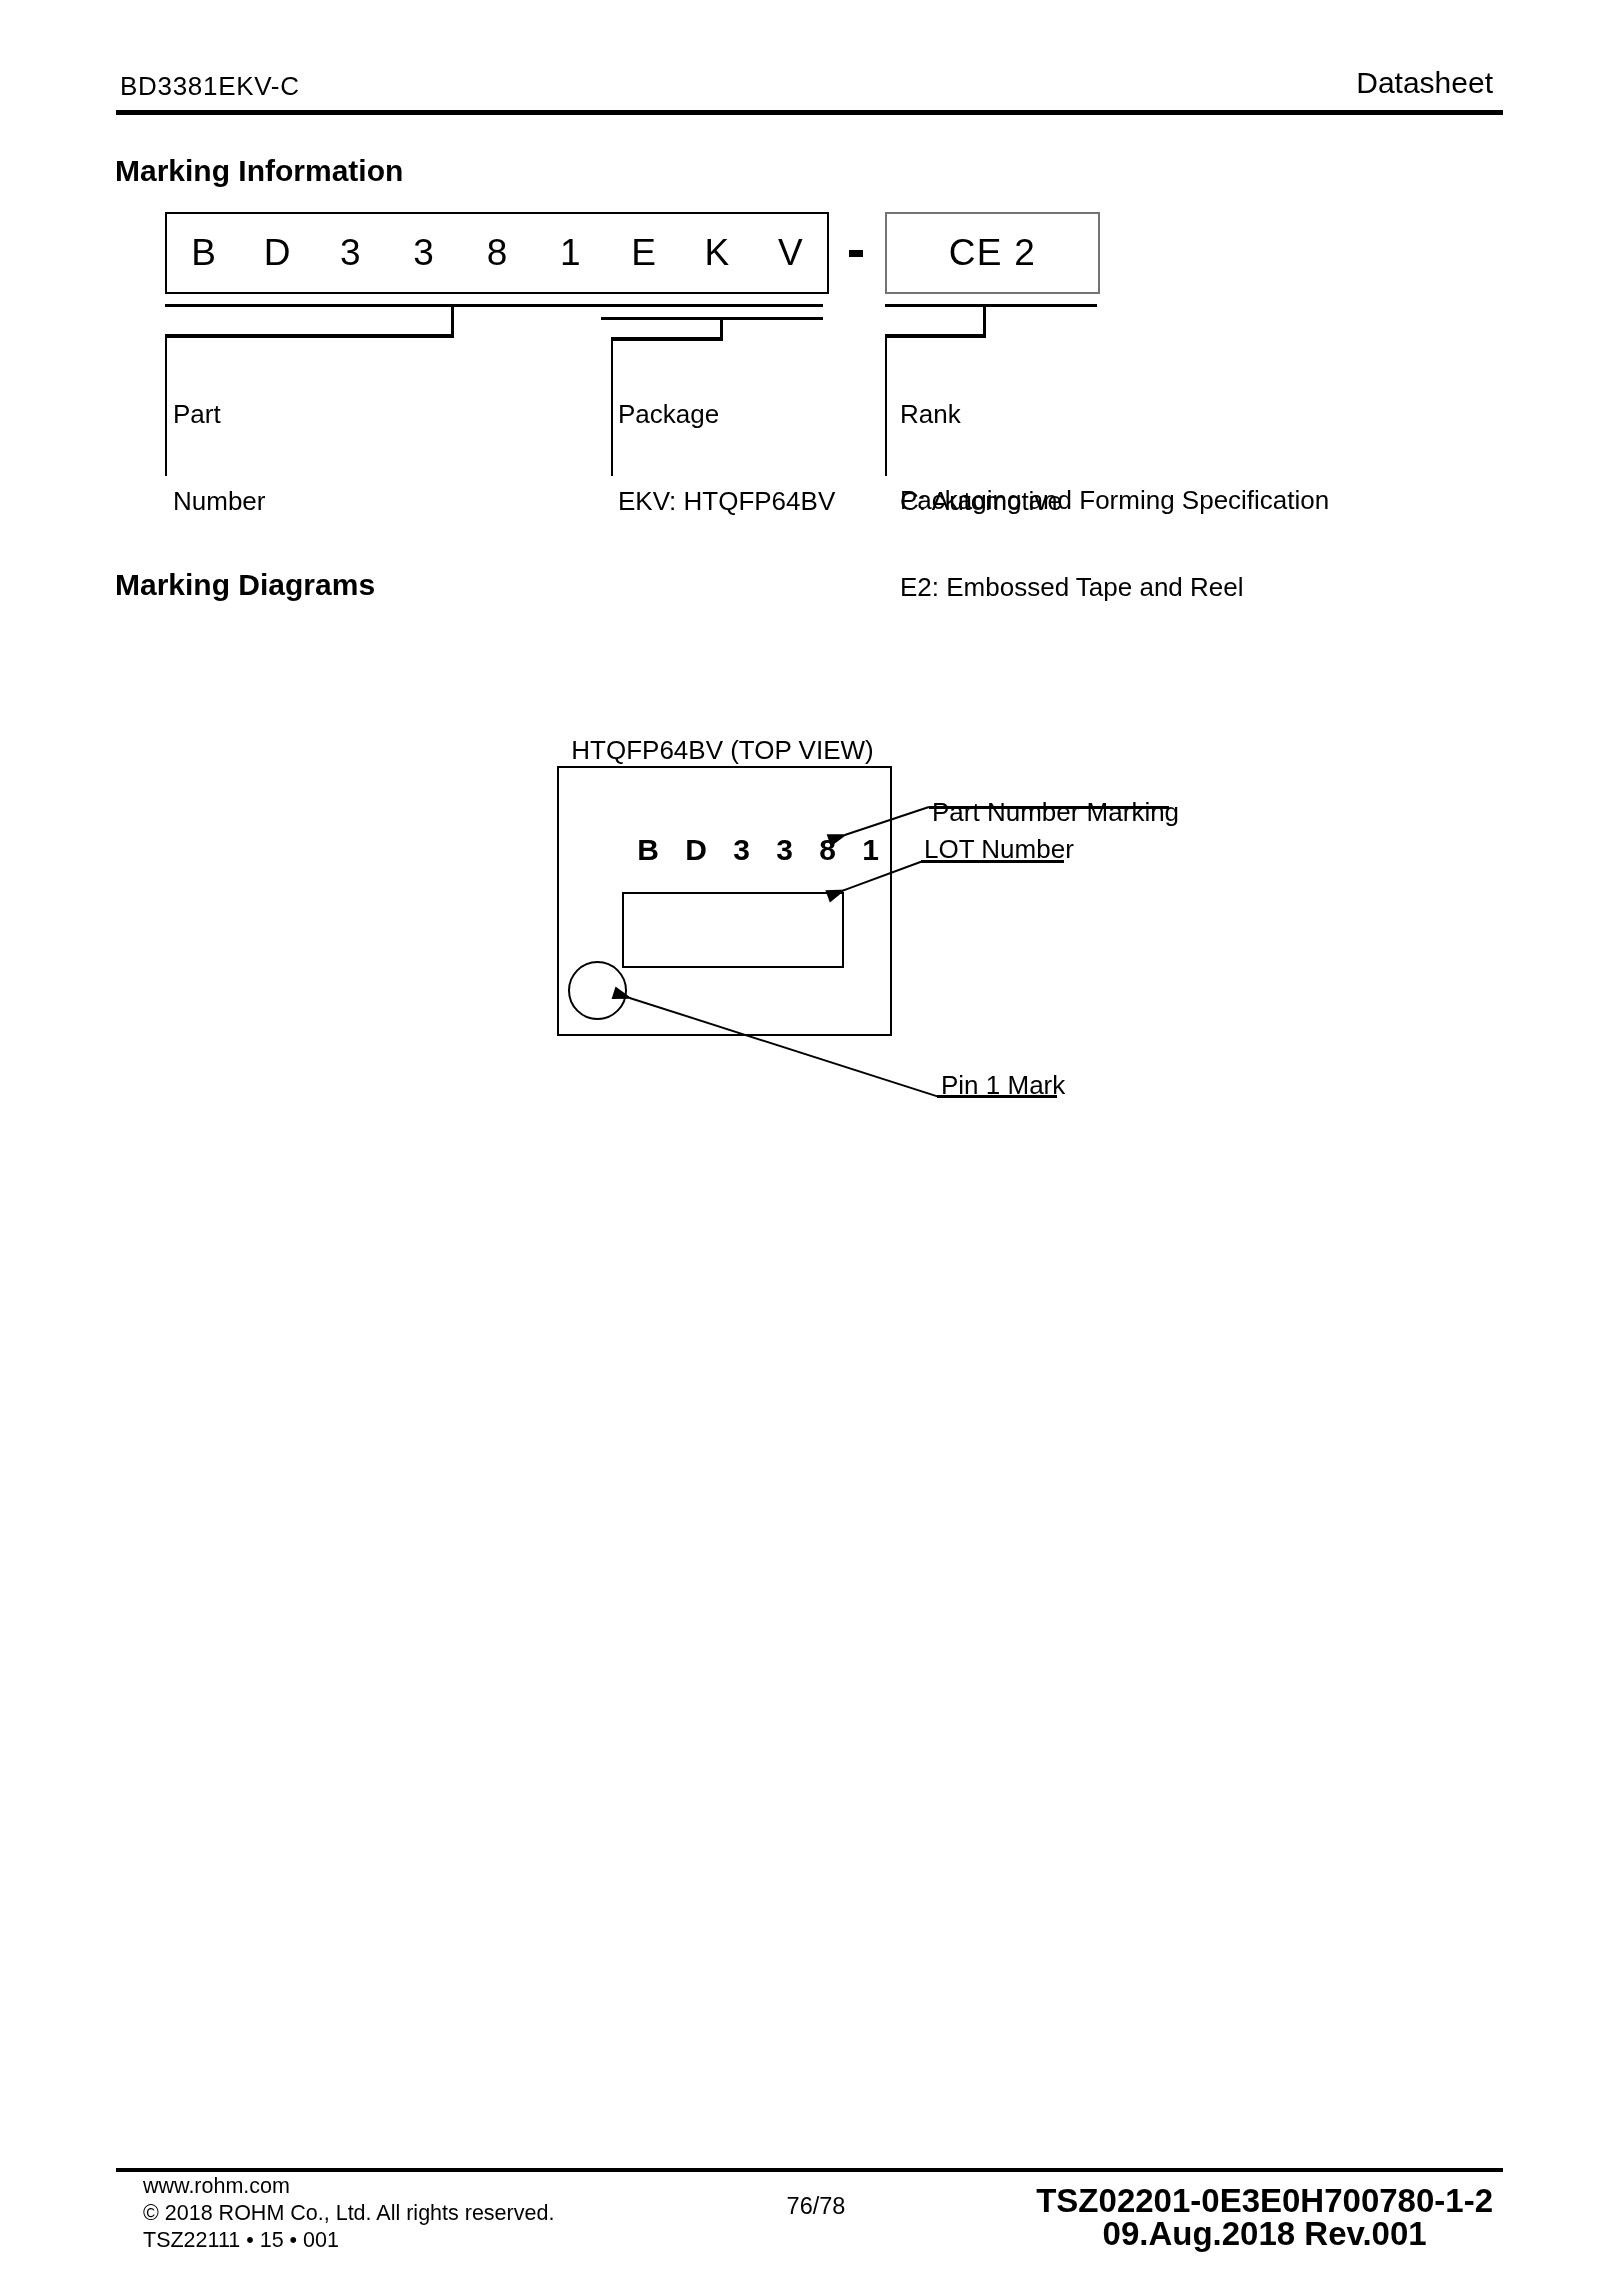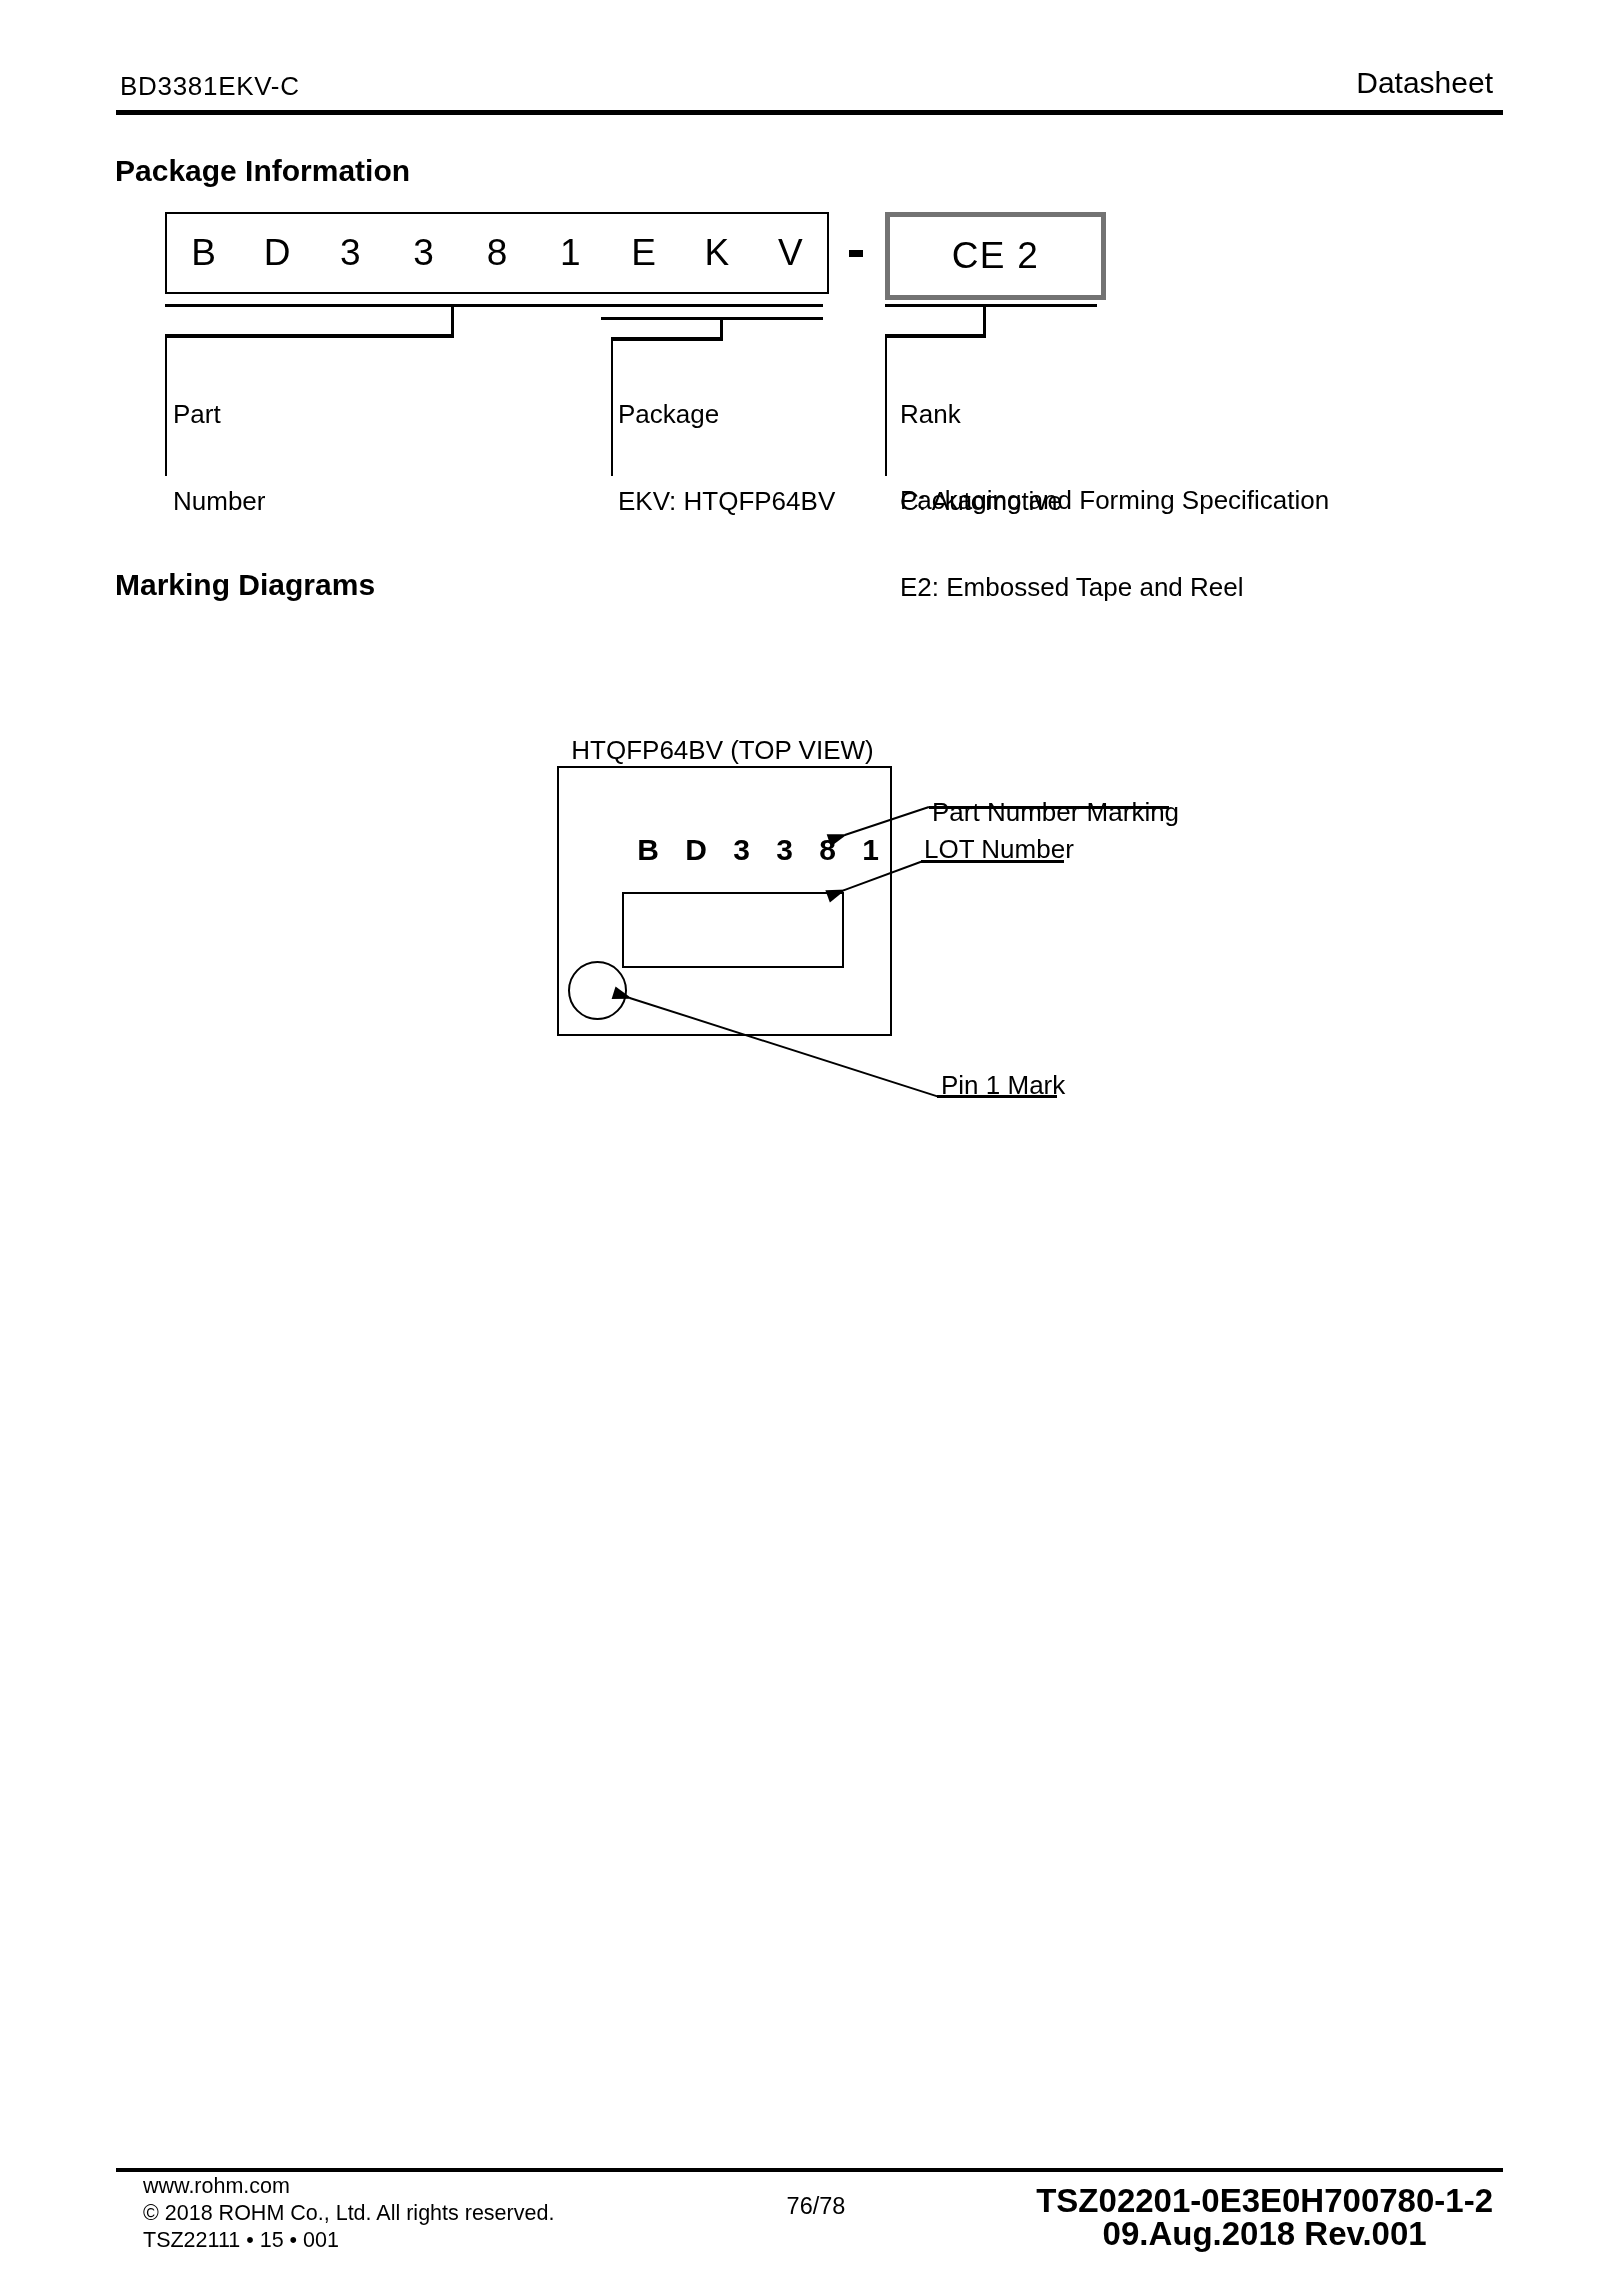--- a/index.html
+++ b/index.html
@@ -13,21 +13,21 @@
   
   .doc-part{left:120px;top:71px;font-size:26px;font-weight:normal;letter-spacing:0.7px;}
   .doc-type{top:66px;right:123px;font-size:30px;font-weight:500;}
   .rule{left:116px;width:1387px;height:4.6px;}
   .rule-header{top:110px;}
   .section-heading{font-size:30px;font-weight:bold;}
   
   .code-box{left:165px;top:212px;width:660px;height:78px;border:2px solid #000;display:flex;}
   .code-cell{flex:1;display:flex;align-items:center;justify-content:center;font-size:37px;}
   .sep-dash{left:849px;top:250px;width:14.3px;height:7.2px;background:#000;}
-  .suffix-box{left:885px;top:212px;width:211px;height:78px;border:5px solid #737373;
+  .suffix-box{left:885px;top:212px;width:211px;height:78px;border:2px solid #737373;
     display:flex;align-items:center;justify-content:center;font-size:37px;letter-spacing:1.3px;}
   
   .label-lines{position:absolute;font-size:26px;line-height:29px;white-space:pre;}
   
   .pkg-title{left:557px;top:735px;width:331px;text-align:center;font-size:26px;}
   .pkg-box{left:557px;top:766px;width:331px;height:266px;border:2.6px solid #000;}
   .part-marking{left:557px;top:833px;width:331px;text-align:right;
     font-size:30px;font-weight:bold;letter-spacing:9px;}
   .lot-box{left:622px;top:892px;width:218px;height:72px;border:2px solid #000;}
   .pin1-circle{left:568px;top:961px;width:55px;height:55px;border:2.6px solid #000;border-radius:50%;}
@@ -41,21 +41,21 @@
 </style>
 </head>
 <body>
 
 <div id="page">
 
   <div class="abs doc-part">BD3381EKV-C</div>
   <div class="abs doc-type">Datasheet</div>
   <div class="hline rule rule-header"></div>
 
-  <div class="abs section-heading" style="left:115px;top:154px;">Package Information</div>
+  <div class="abs section-heading" style="left:115px;top:154px;">Marking Information</div>
 
   <div class="abs code-box">
     <div class="code-cell">B</div>
     <div class="code-cell">D</div>
     <div class="code-cell">3</div>
     <div class="code-cell">3</div>
     <div class="code-cell">8</div>
     <div class="code-cell">1</div>
     <div class="code-cell">E</div>
     <div class="code-cell">K</div>

